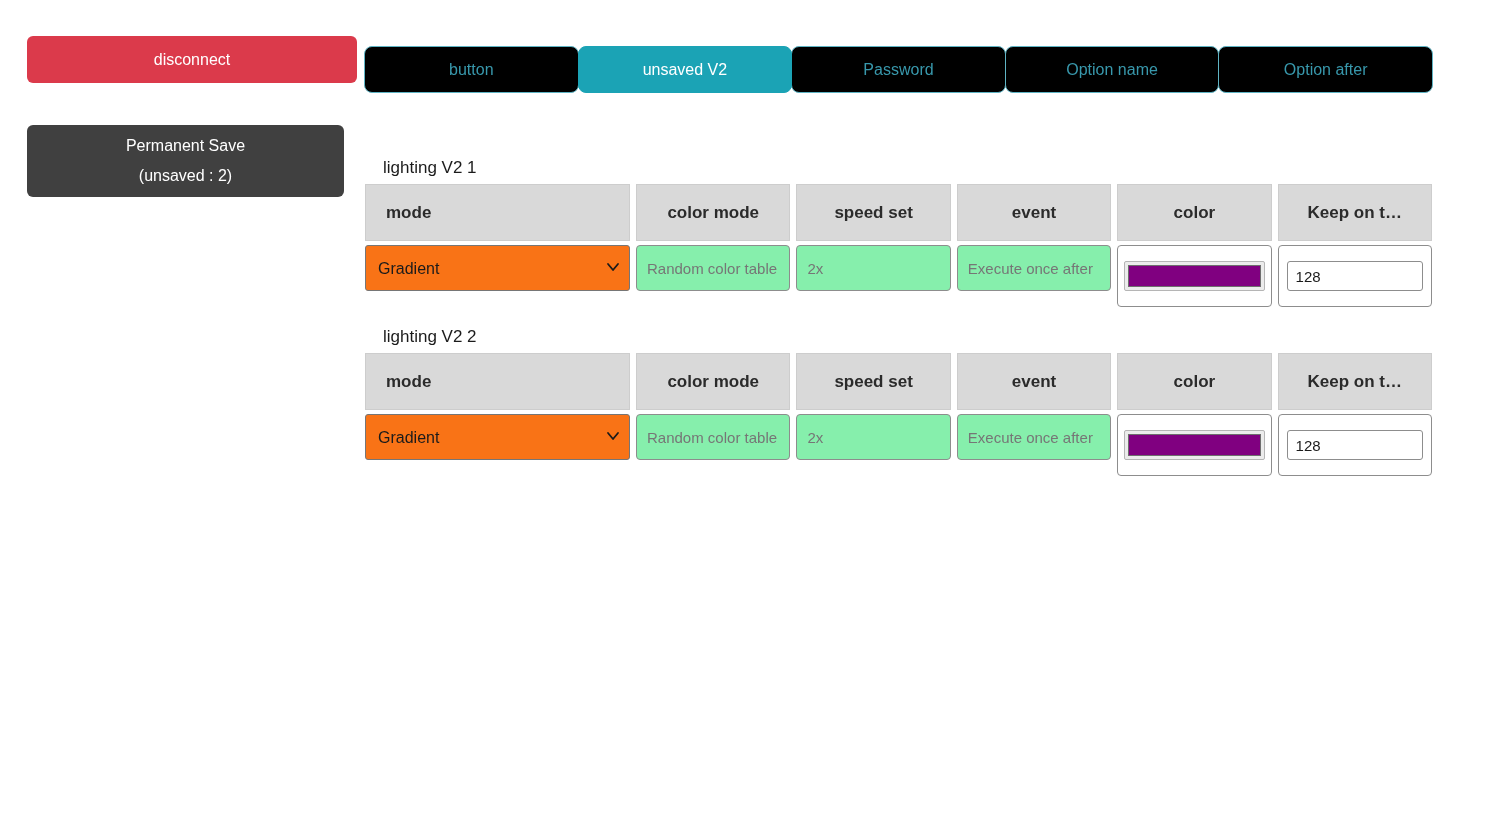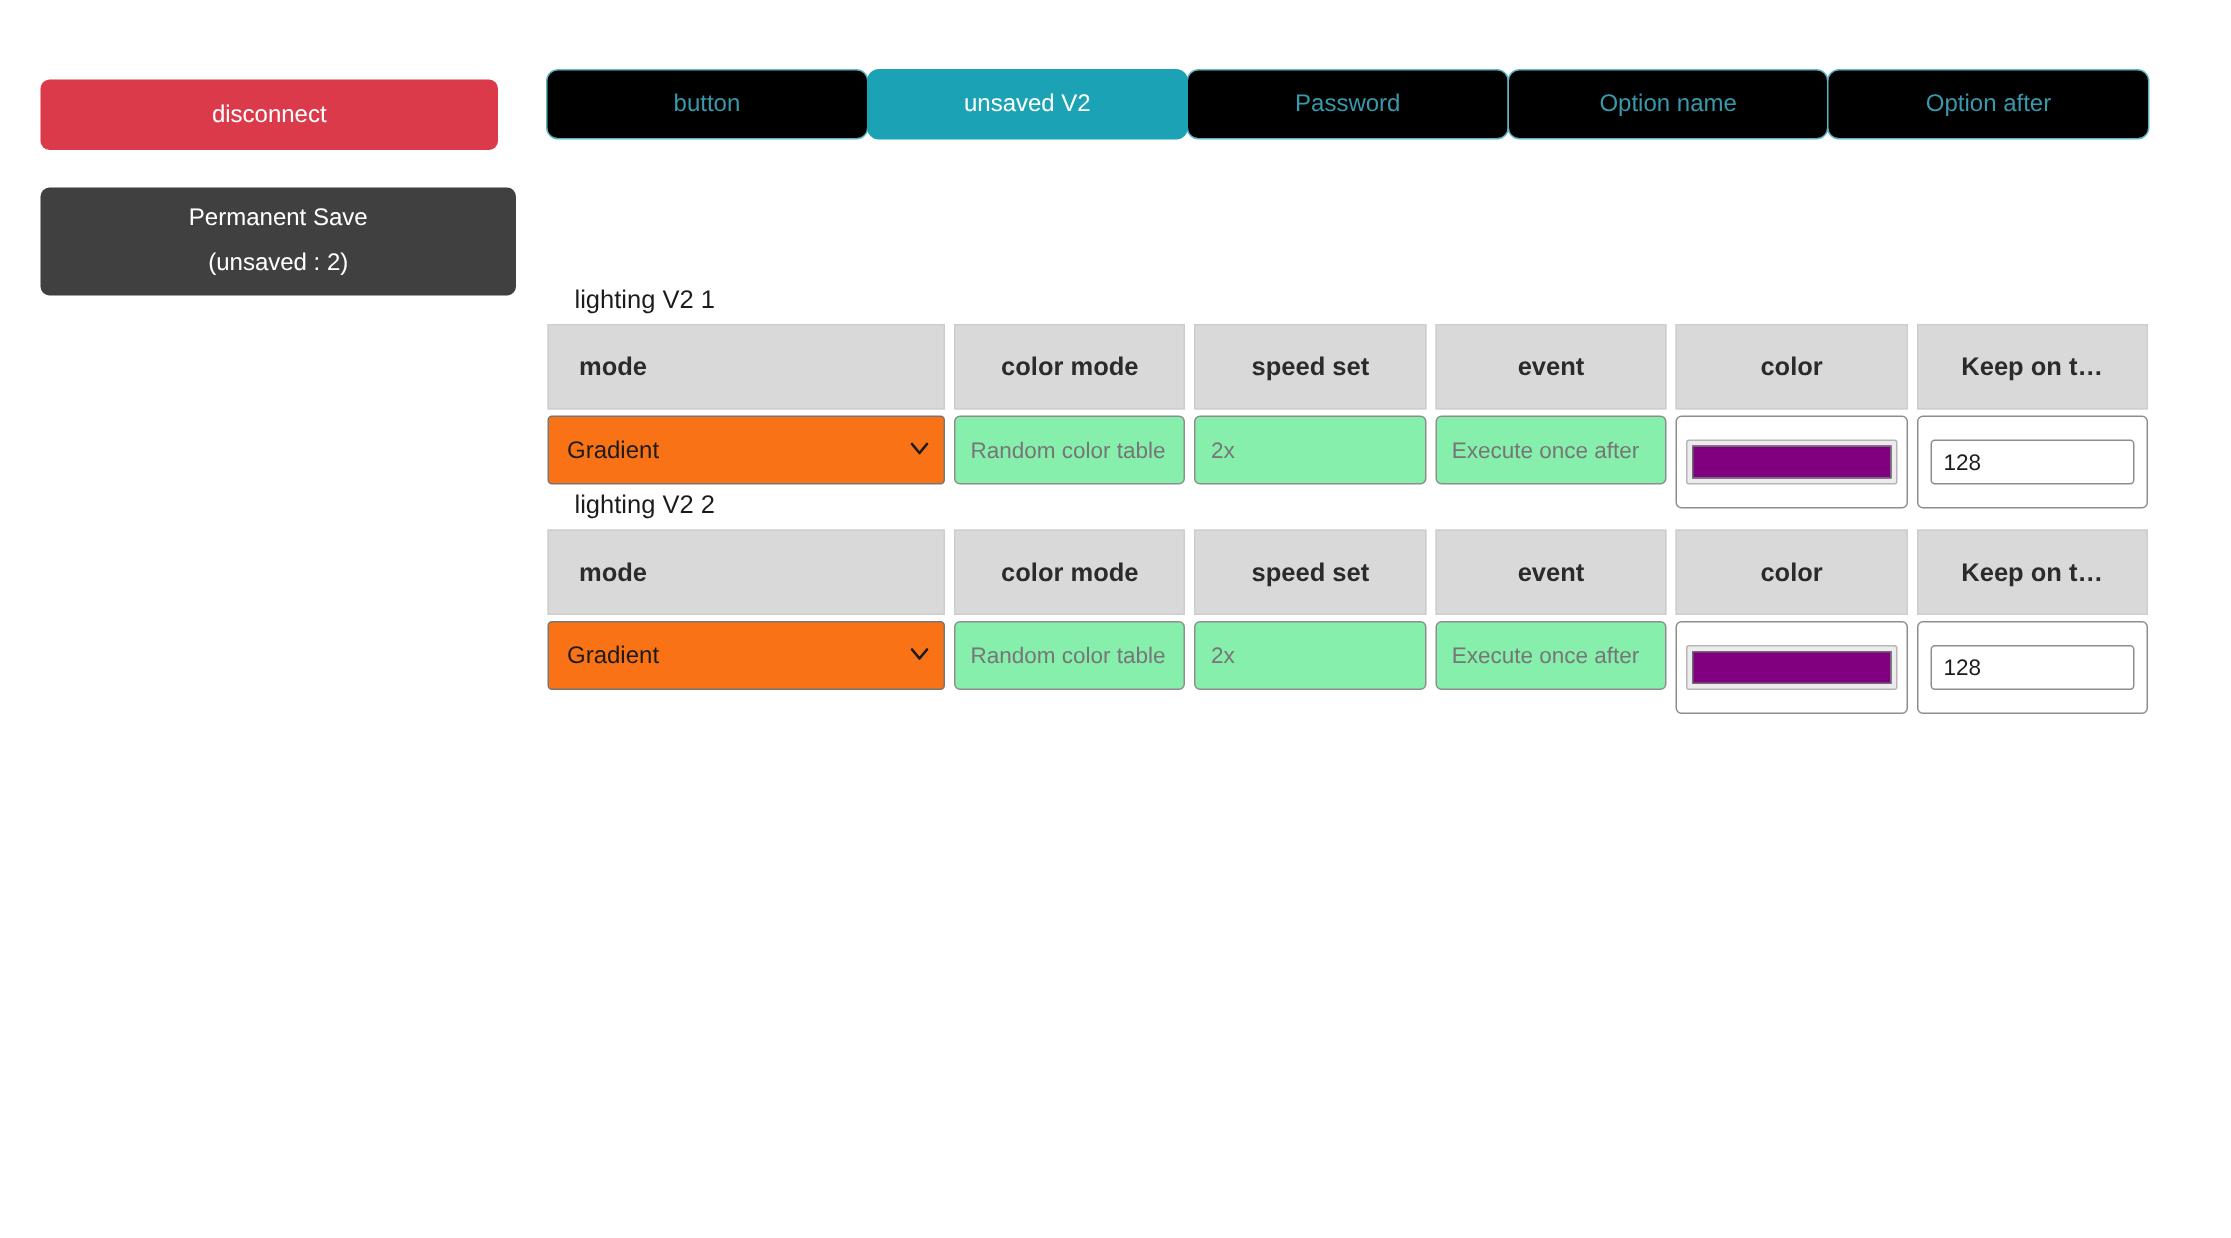--- a/index.html
+++ b/index.html
@@ -7,35 +7,35 @@
   body {
     width:1487px; height:825px; position:relative; background:#ffffff;
     font-family:"Liberation Sans", sans-serif; color:#1b1b1b;
   }
 
   
   .btn {
     position:absolute; display:flex; flex-direction:column; align-items:center; justify-content:center;
     border:none; border-radius:6px; cursor:pointer; font-family:inherit;
   }
-  #disconnect-btn { left:27px; top:53px; width:305px; height:47px; background:#db3a4b; color:#ffffff; font-size:16px; }
+  #disconnect-btn { left:27px; top:36px; width:330px; height:47px; background:#db3a4b; color:#ffffff; font-size:16px; }
   #save-btn { left:27px; top:125px; width:317px; height:72px; background:#404040; color:#ffffff; font-size:16px; line-height:1.85; }
 
   
   .tabs { position:absolute; left:364px; top:46px; width:1068px; height:47px; display:flex; }
   .tab {
     flex:1 1 0; height:47px; display:flex; align-items:center; justify-content:center;
     background:#000000; border:1px solid #5fb4c4; border-radius:8px;
     color:#3898ac; font-size:16px; cursor:pointer; margin-right:-1px;
   }
   .tab.active { background:#1ba3b5; border-color:#1ba3b5; color:#ffffff; z-index:1; }
 
   
   .section { position:absolute; left:365px; width:1067px; }
-  #section-0 { top:156px;margin-top:32px; }
+  #section-0 { top:156px; }
   #section-1 { top:325px; }
   .section-title { font-size:17px; line-height:24px; margin:0 0 4px 18px; color:#1b1b1b; }
 
   .grid { display:grid; grid-template-columns:265px repeat(5, 1fr); column-gap:6px; }
   .head-row { height:57px; }
   .head-cell {
     background:#d9d9d9; border:1px solid #cdcdcd;
     display:flex; align-items:center; justify-content:center;
     font-weight:bold; font-size:17px; color:#2b2b2b;
     white-space:nowrap; overflow:hidden;

